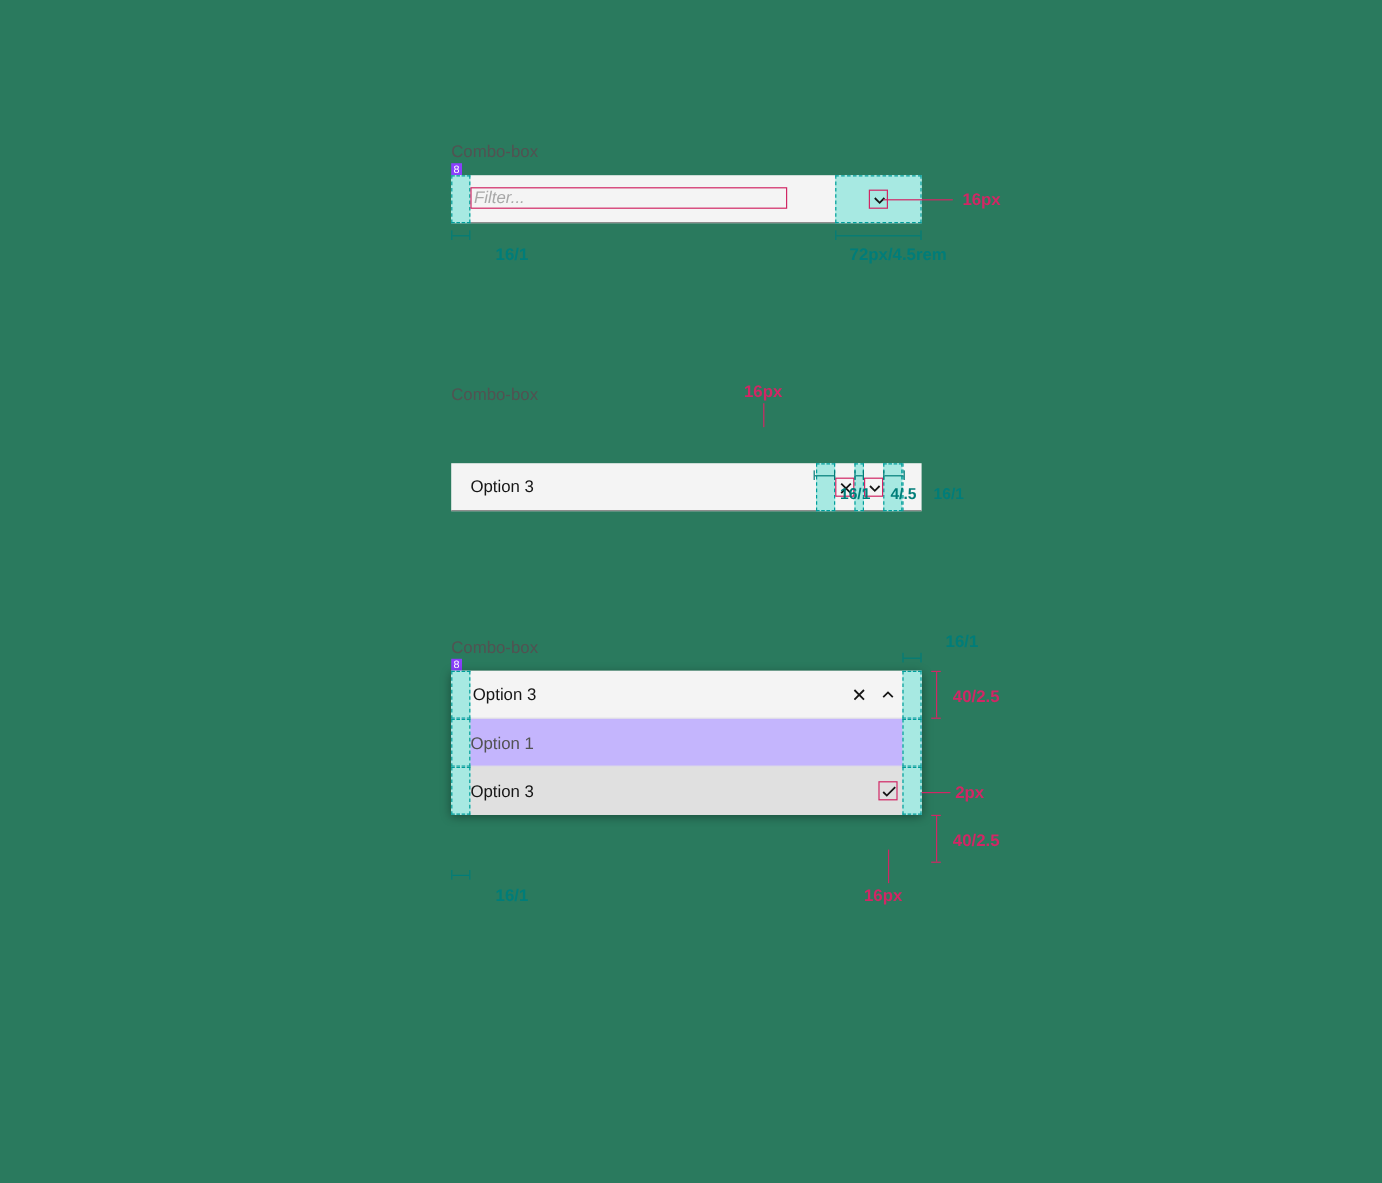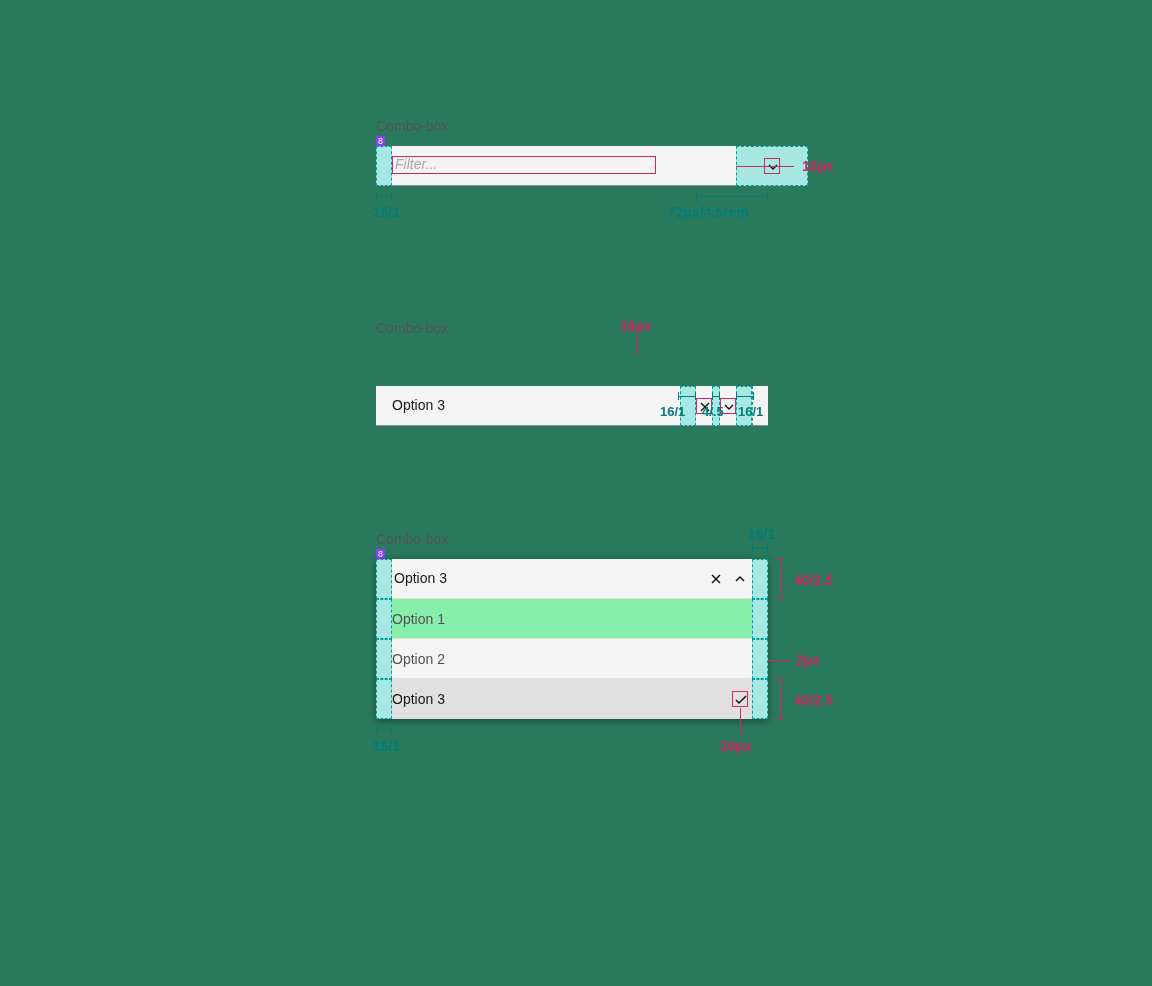--- a/index.html
+++ b/index.html
@@ -42,20 +42,21 @@
     position: absolute;
     color: #d12765;
     font-size: 14px;
     font-weight: 600;
   }
   .teal-text {
     position: absolute;
     color: #007d79;
     font-size: 14px;
     font-weight: 600;
+    margin-left: 40px;
   }
   .mag-line { position: absolute; background: #d12765; }
   .teal-dim {
     position: absolute;
     border-left: 1px solid #007d79;
     border-right: 1px solid #007d79;
   }
   .teal-dim::after {
     content: "";
     position: absolute;
@@ -81,21 +82,21 @@
   .row { height:40px; border-bottom:1px solid #e0e0e0; position:relative; font-size:14px; display:flex; align-items:center; padding-left:16px; }
   .row-sel { background:#e0e0e0; }
   .icon { width:16px; height:16px; }
 </style>
 </head>
 <body>
 
 <div class="label" style="top:118px">Combo-box</div>
 <div class="purple-tag" style="left:376px; top:136px">8</div>
 
-<div class="artboard field-bg" style="top:146px; width:432px">
+<div class="artboard field-bg" style="top:146px; width:392px">
 
   <div class="teal-pad" style="left:0; top:0; width:16px; height:40px; border-right:1px dashed #009d9a;"></div>
 
   <div class="teal-pad" style="right:0; top:0; width:72px; height:40px;"></div>
 
   <div class="mag-box" style="left:16px; top:10px; width:264px; height:18px; border-color:#d12765;">
     <span class="placeholder" style="position:absolute; left:2px; top:-1px">Filter...</span>
   </div>
 
   <div class="mag-box" style="right:28px; top:12px; width:16px; height:16px">
@@ -163,29 +164,24 @@
           <path d="M4 4l8 8M12 4l-8 8" stroke="#161616" stroke-width="1.5"></path>
         </svg>
     </span>
     <span style="position:absolute; right:20px; top:12px">
       <svg class="icon" viewBox="0 0 16 16">
           <path d="M4 10l4-4 4 4" stroke="#161616" stroke-width="1.5" fill="none"></path>
         </svg>
     </span>
   </div>
 
-  <div class="row" style="background:#86efac">
+  <div class="row" style="background:#c4b5fd">
     <div class="teal-pad" style="left:0; top:0; width:16px; height:40px"></div>
     <div class="teal-pad" style="right:0; top:0; width:16px; height:40px"></div>
     <span style="color:#525252">Option 1</span>
-  </div>
-  <div class="row" style="background:#f4f4f4">
-    <div class="teal-pad" style="left:0; top:0; width:16px; height:40px"></div>
-    <div class="teal-pad" style="right:0; top:0; width:16px; height:40px"></div>
-    <span style="color:#525252">Option 2</span>
   </div>
   <div class="row row-sel" style="border-bottom:none">
     <div class="teal-pad" style="left:0; top:0; width:16px; height:40px"></div>
     <div class="teal-pad" style="right:0; top:0; width:16px; height:40px"></div>
     <span style="color:#161616">Option 3</span>
     <div class="mag-box" style="position:absolute; right:20px; top:12px; width:16px; height:16px">
       <svg class="icon" viewBox="0 0 16 16">
           <path d="M3 8l3 3 7-7" stroke="#161616" stroke-width="1.5" fill="none"></path>
         </svg>
     </div>

